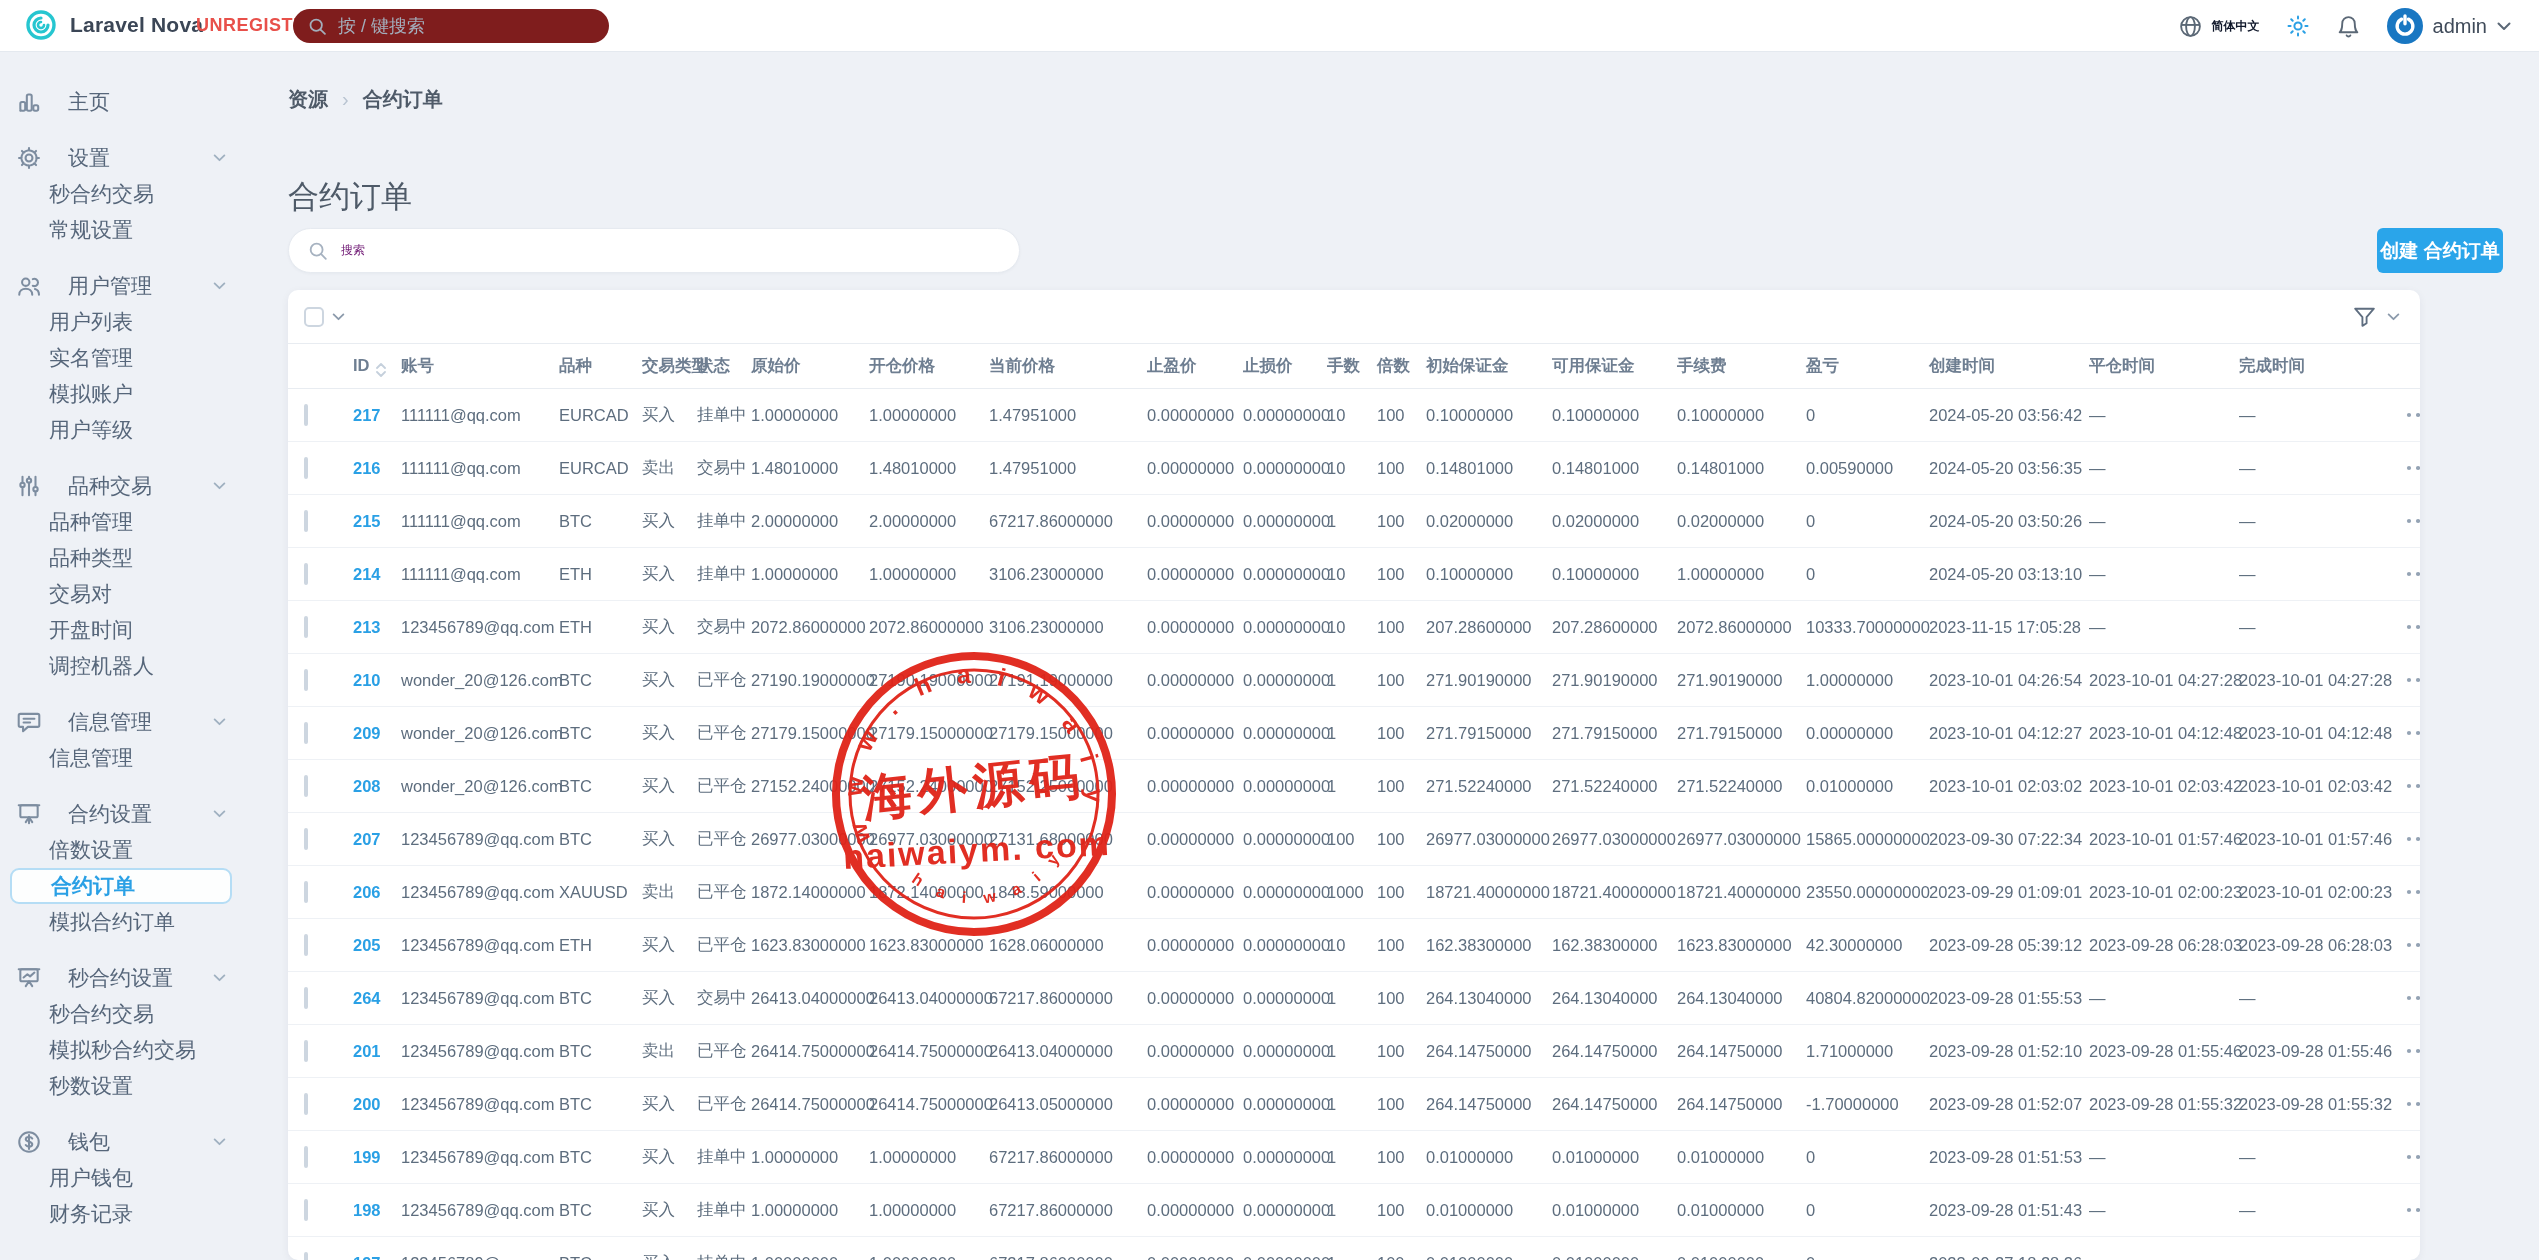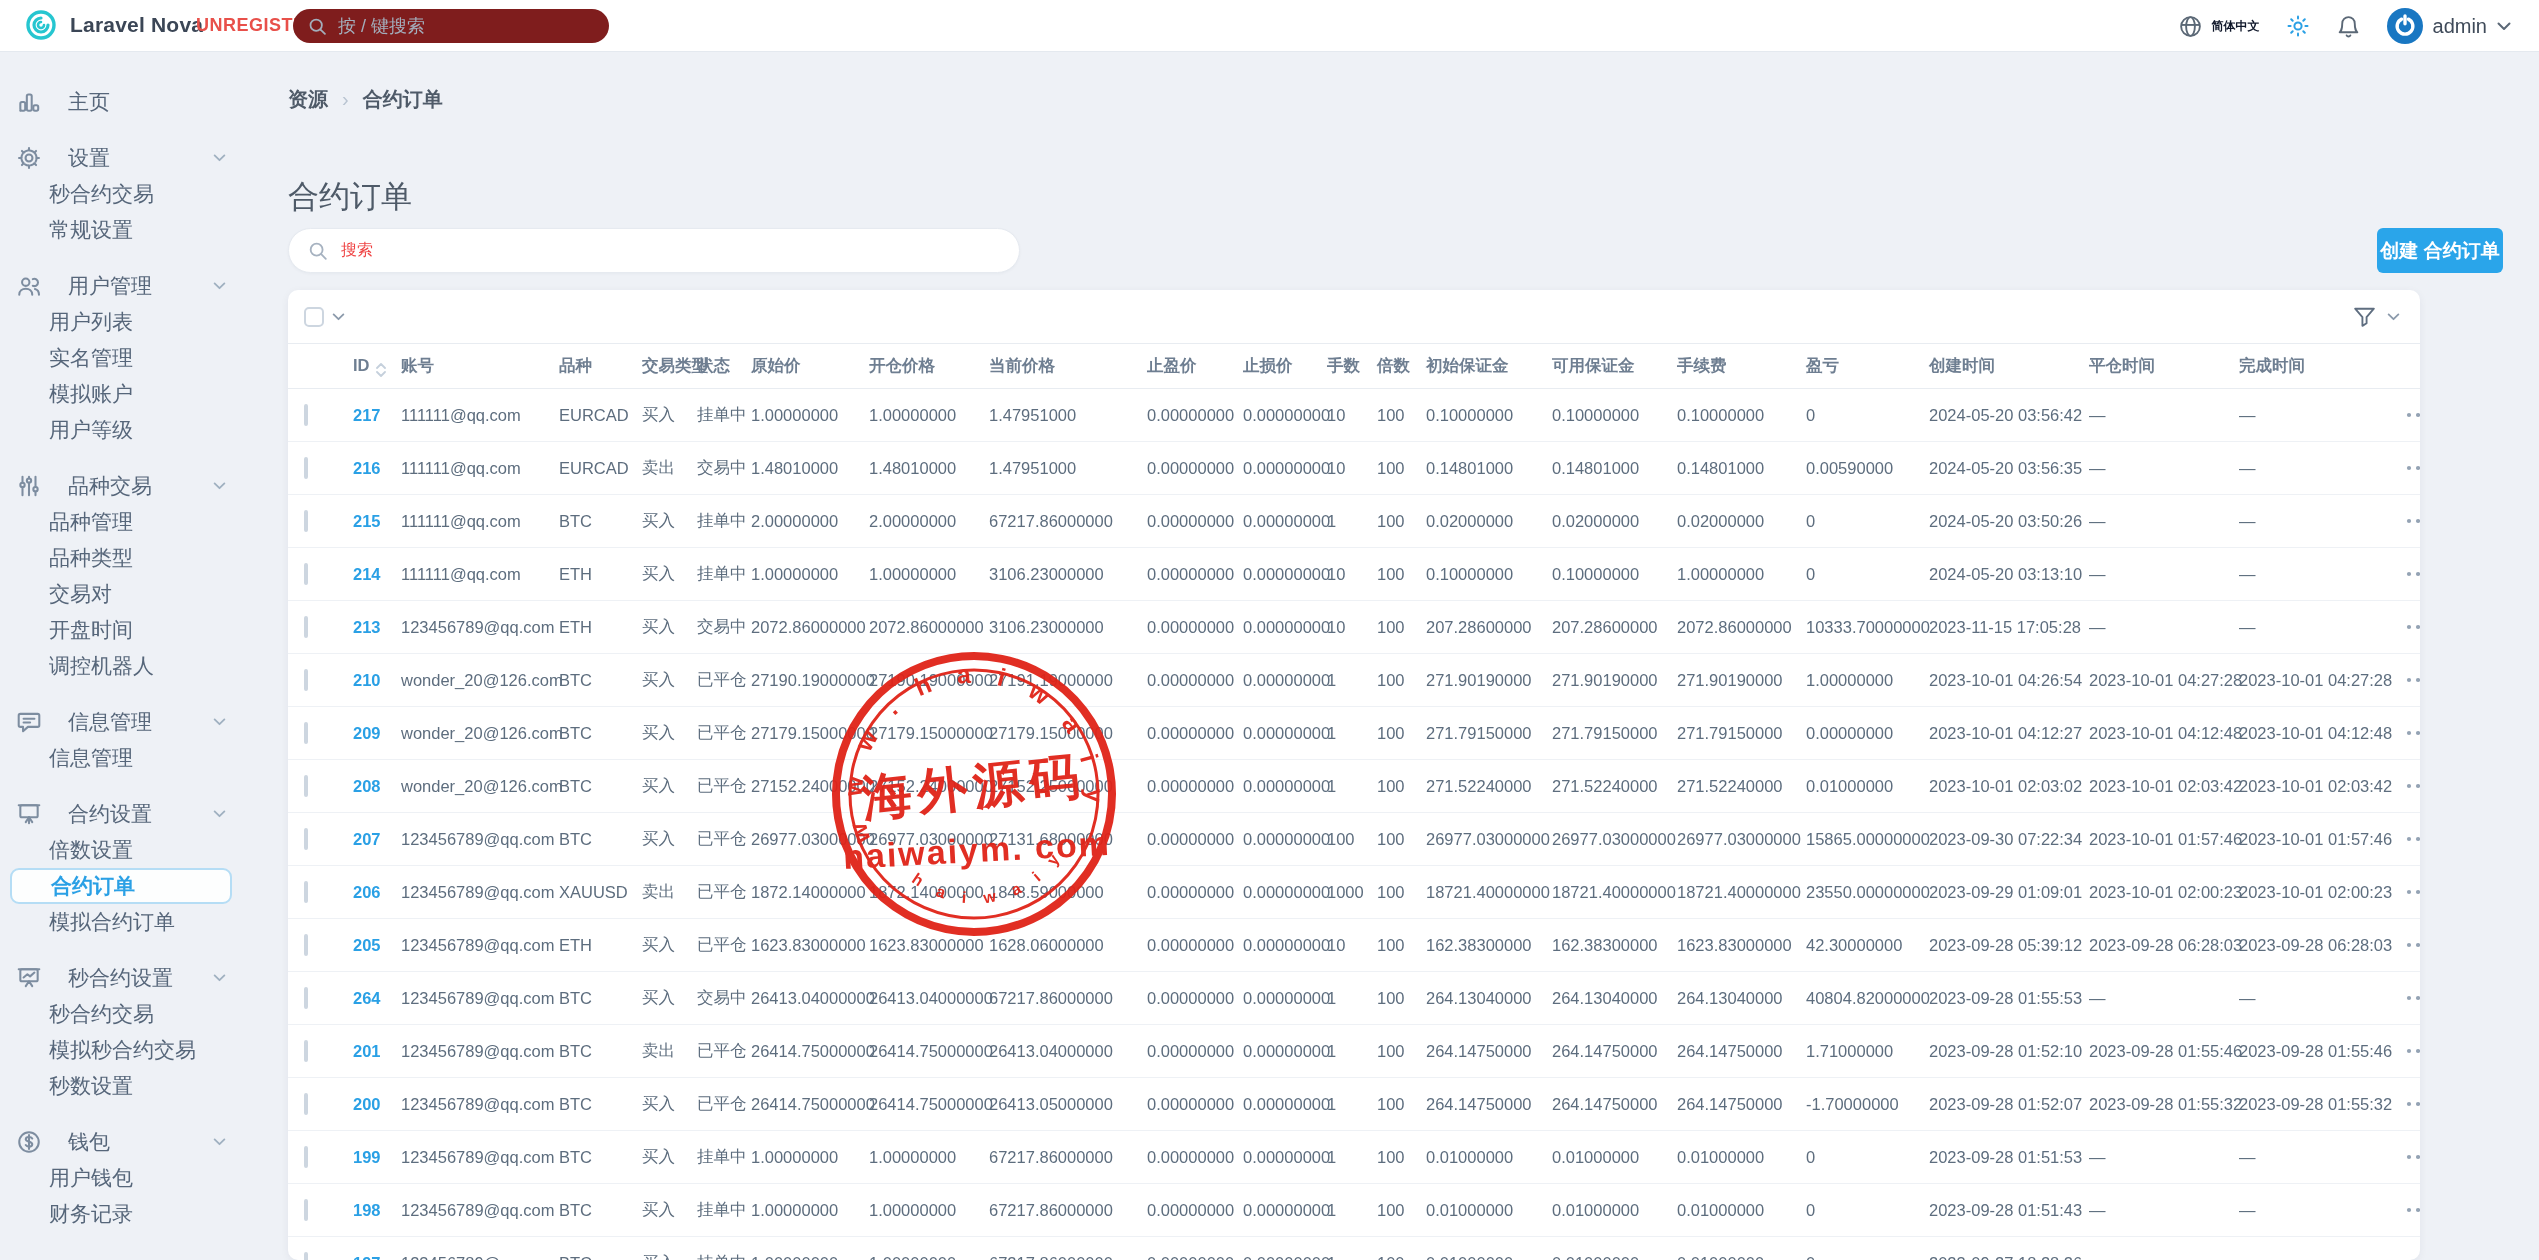--- a/index.html
+++ b/index.html
@@ -27,21 +27,21 @@
   .nav-top .nt-chevron { margin-left:auto; margin-right:44px; }
   .nav-sub { height:36px; display:flex; align-items:center; padding-left:49px; font-size:21px; color:#56667a; cursor:pointer; }
   .nav-sub.active { margin-left:10px; padding-left:39px; width:222px; border:2px solid #b5ddf5; background:#fdfefe; border-radius:9px; color:#2aa0e5; font-weight:700; }
   .nav-gap { height:20px; }
 
   
   #breadcrumb { position:absolute; left:288px; top:86px; display:flex; align-items:center; gap:14px; font-size:20px; font-weight:700; color:#4e5a68; }
   #breadcrumb .sep { color:#b9c4d1; font-weight:400; }
   #page-title { position:absolute; left:288px; top:176px; font-size:31px; color:#4e5a68; font-weight:400; }
   #main-search { position:absolute; left:288px; top:228px; width:732px; height:45px; background:#fff; border:1px solid #e6eaf0; border-radius:23px; display:flex; align-items:center; padding:0 18px; gap:12px; box-shadow:0 1px 3px rgba(20,40,70,.04); }
-  #main-search .ph { font-size:16px; color:#ef4444; }
+  #main-search .ph { font-size:12px; color:#701a75; }
   #create-btn { position:absolute; left:2377px; top:228px; width:126px; height:45px; background:#2aa5ea; border:none; border-radius:6px; color:#fff; font-size:19px; font-weight:700; font-family:inherit; cursor:pointer; }
 
   
   #card { position:absolute; left:288px; top:290px; width:2132px; height:970px; background:#fff; border-radius:10px; box-shadow:0 2px 8px rgba(15,35,60,.06); overflow:hidden; }
   #card-toolbar { height:53px; display:flex; align-items:center; padding:0 20px 0 16px; }
   .checkbox { width:20px; height:20px; border:2px solid #cdd6e0; border-radius:5px; background:#fff; flex:0 0 auto; cursor:pointer; }
   #select-chevron { margin-left:8px; }
   #toolbar-right { margin-left:auto; display:flex; align-items:center; gap:10px; }
 
   table { border-collapse:collapse; table-layout:fixed; width:2214px; }

